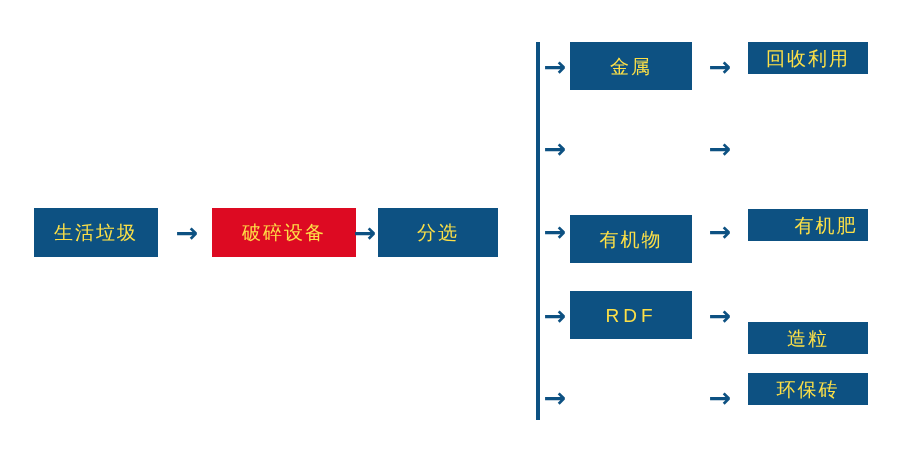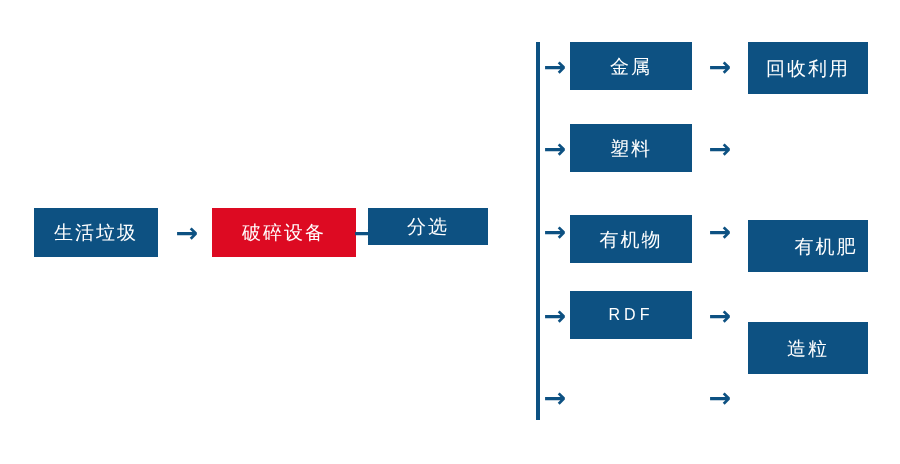--- a/index.html
+++ b/index.html
@@ -15,30 +15,30 @@
     width: 900px;
     height: 464px;
     background: #ffffff;
     overflow: hidden;
   }
   .node {
     position: absolute;
     display: flex;
     align-items: center;
     justify-content: center;
-    color: #ffffff;
+    color: #fde047;
     font-size: 19px;
     letter-spacing: 2px;
     line-height: 1;
     box-sizing: border-box;
     user-select: none;
   }
   .node.blue   { background: #0d5182; }
   .node.red    { background: #dd0a22; }
-  .node.latin  { letter-spacing: 4px; font-size: 16px; }
+  .node.latin  { letter-spacing: 4px; font-size: 19px; }
 
   .arrow {
     position: absolute;
     color: #0d5182;
     font-size: 27px;
     line-height: 1;
     display: flex;
     align-items: center;
     justify-content: center;
     font-family: "DejaVu Sans", sans-serif;
@@ -49,30 +49,30 @@
   .spine {
     position: absolute;
     background: #0d5182;
   }
 
   
   #node-msw      { left: 34px;  top: 208px; width: 124px; height: 49px; }
   #arrow-msw     { left: 168px; top: 208px; width: 38px;  height: 49px; }
   #node-shred    { left: 212px; top: 208px; width: 144px; height: 49px; }
   #arrow-shred   { left: 346px; top: 208px; width: 38px;  height: 49px; }
-  #node-sort     { left: 368px; top: 208px; width: 120px; height: 37px; }
+  #node-sort     { left: 378px; top: 208px; width: 120px; height: 49px; }
 
   
   #branch-spine  { left: 536px; top: 42px; width: 4px; height: 378px; }
 
   
   .branch-arrow  { left: 538px; width: 34px; height: 48px; }
   .branch-a      { left: 570px; width: 122px; height: 48px; }
   .mid-arrow     { left: 696px; width: 48px;  height: 48px; }
-  .branch-b      { left: 748px; width: 120px; height: 52px; }
+  .branch-b      { left: 748px; width: 120px; height: 32px; }
 </style>
 </head>
 <body>
 
 <div id="canvas">
 
   <div class="node blue" id="node-msw">生活垃圾</div>
 
   <div class="arrow" id="arrow-msw">→</div>
 
@@ -83,29 +83,29 @@
   <div class="node blue" id="node-sort">分选</div>
 
   <div class="spine" id="branch-spine"></div>
 
   <div class="arrow branch-arrow" style="top:42px;">→</div>
   <div class="node blue branch-a" style="top:42px;">金属</div>
   <div class="arrow mid-arrow" style="top:42px;">→</div>
   <div class="node blue branch-b" style="top:42px;">回收利用</div>
 
   <div class="arrow branch-arrow" style="top:124px;">→</div>
-  <div class="node blue branch-a" style="top:124px;">塑料</div>
   <div class="arrow mid-arrow" style="top:124px;">→</div>
 
   <div class="arrow branch-arrow" style="top:207px;">→</div>
   <div class="node blue branch-a" style="top:207px;margin-top:8px;">有机物</div>
   <div class="arrow mid-arrow" style="top:207px;">→</div>
-  <div class="node blue branch-b" style="top:220px;padding-left:36px;">有机肥</div>
+  <div class="node blue branch-b" style="top:209px;padding-left:36px;">有机肥</div>
 
   <div class="arrow branch-arrow" style="top:291px;">→</div>
   <div class="node blue branch-a latin" style="top:291px;">RDF</div>
   <div class="arrow mid-arrow" style="top:291px;">→</div>
   <div class="node blue branch-b" style="top:291px;margin-top:31px;">造粒</div>
 
   <div class="arrow branch-arrow" style="top:373px;">→</div>
   <div class="arrow mid-arrow" style="top:373px;">→</div>
+  <div class="node blue branch-b" style="top:373px;">环保砖</div>
 
 </div>
 
 </body></html>

